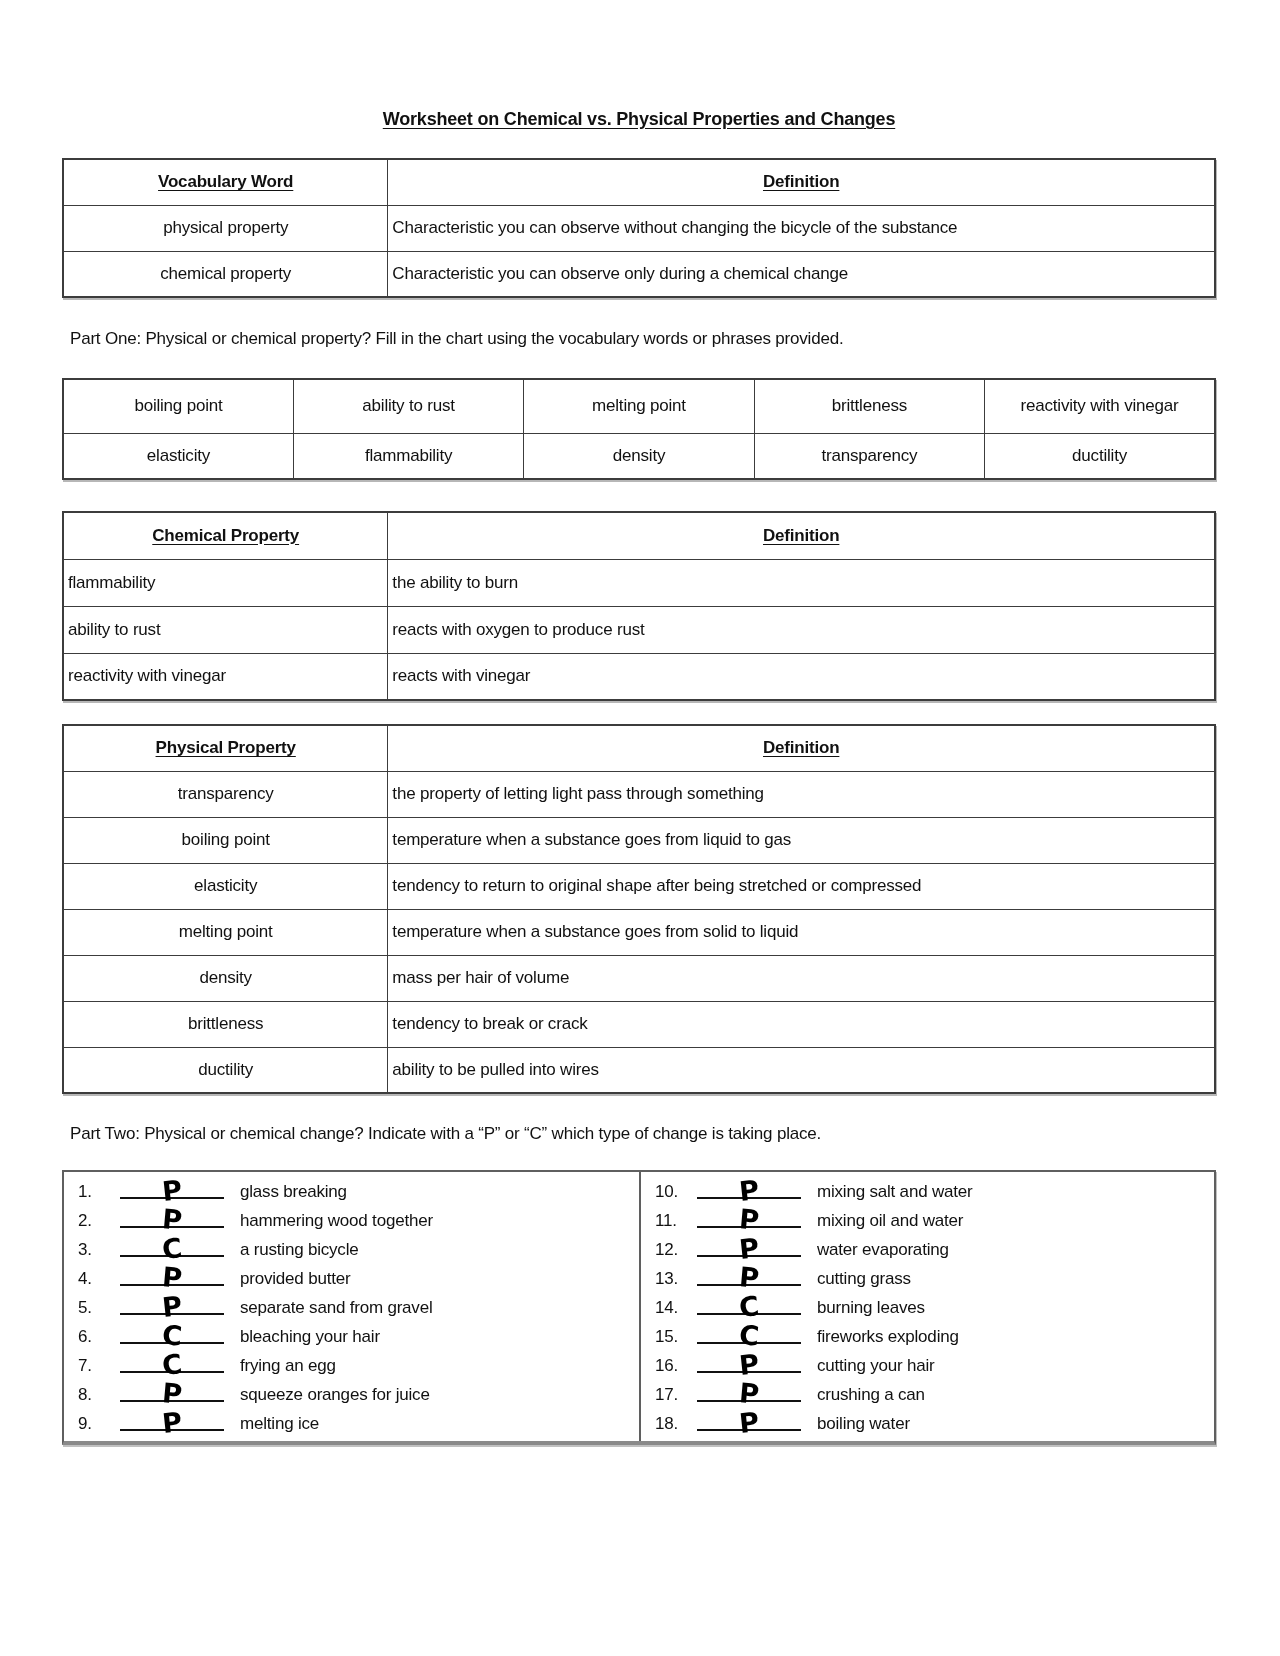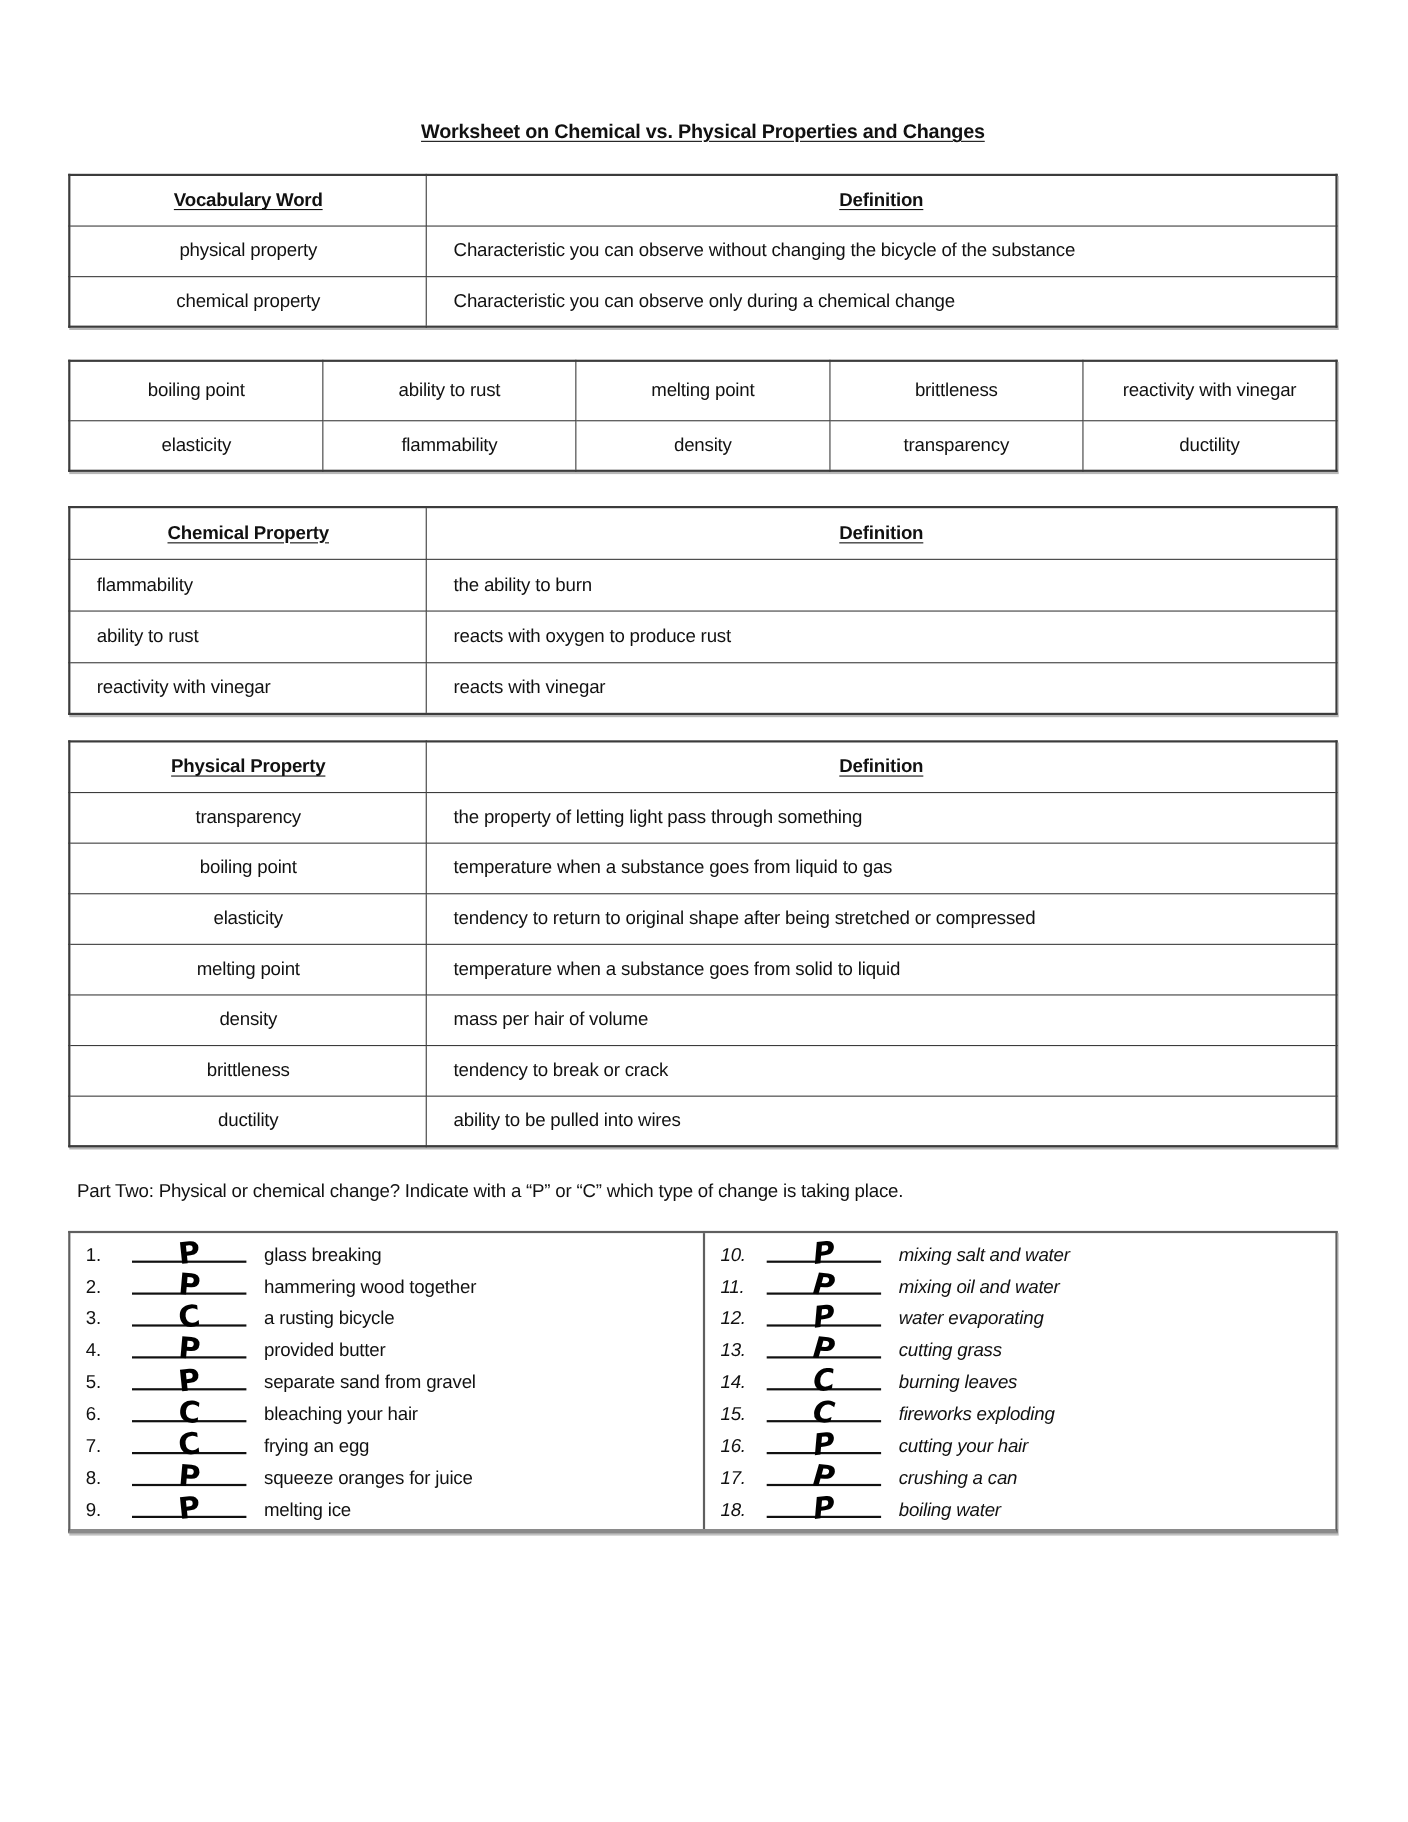--- a/index.html
+++ b/index.html
@@ -18,21 +18,21 @@
   }
 
   table.tbl {
     width:100%; border-collapse:collapse;
     border:2px solid #3c3c3c;
     box-shadow:1px 2px 0 #b7b7b7;
   }
   table.tbl th, table.tbl td {
     border:1.5px solid #3c3c3c;
     font-size:17px; font-weight:normal;
-    vertical-align:middle; padding:2px 24px;
+    vertical-align:middle; padding:2px 4px;
   }
   table.tbl th .hdr {
     font-weight:bold; text-decoration:underline; text-underline-offset:3px;
   }
   .cell-center { text-align:center; }
   .cell-left   { text-align:left; }
 
   .vocab { margin-top:28px; }
   .vocab tr { height:46px; }
   .col-term { width:28.2%; }
@@ -53,21 +53,21 @@
   .phys { margin-top:23px; }
   .phys tr { height:46px; }
 
   .pt-box {
     margin-top:26px; display:flex;
     border:2px solid #5f5f5f; border-bottom:4px solid #8a8a8a;
     box-shadow:1px 2px 0 #c0c0c0;
     height:275px;
   }
   .pt-col { width:50%; padding:7px 0 0 10px; list-style:none; }
-  .pt-col.right { border-left:2px solid #5f5f5f;font-style:italic; }
+  .pt-col.right { border-left:2px solid #5f5f5f; }
   .pt-item { height:29px; white-space:nowrap; font-size:17px; }
   .pt-item .num { display:inline-block; width:46px; padding-left:4px; }
   .pt-item .blank {
     display:inline-block; width:104px; height:18px;
     border-bottom:2px solid #111;
     position:relative; top:2px; margin-right:16px;
   }
   .hw {
     position:absolute; left:50%; bottom:-7px;
     transform:translateX(-50%) rotate(-6deg);
@@ -97,20 +97,21 @@
       <td class="cell-center">physical property</td>
       <td class="cell-left">Characteristic you can observe without changing the bicycle of the substance</td>
     </tr>
     <tr>
       <td class="cell-center">chemical property</td>
       <td class="cell-left">Characteristic you can observe only during a chemical change</td>
     </tr>
   </tbody>
     </table>
 
+  <p class="instr p1">Part One: Physical or chemical property? Fill in the chart using the vocabulary words or phrases provided.</p>
 
   <table class="tbl bank">
     <colgroup>
         <col>
         <col>
         <col>
         <col>
         <col>
       </colgroup>
     <tbody>

